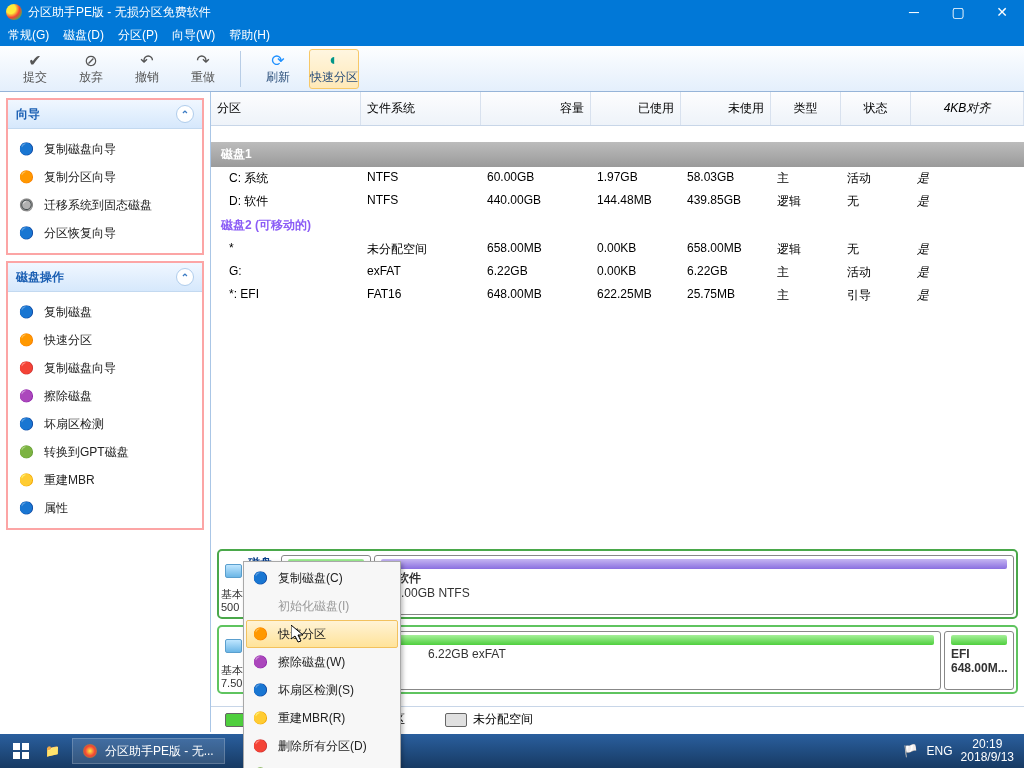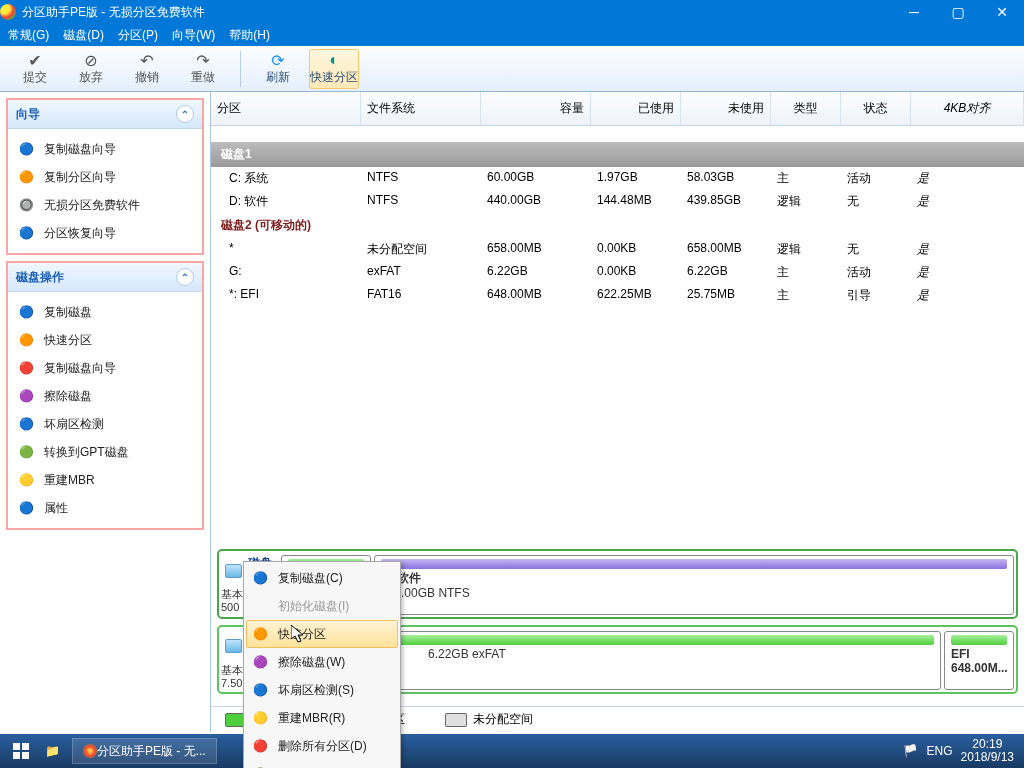--- a/index.html
+++ b/index.html
@@ -1,18 +1,18 @@
 <!DOCTYPE html>
 <html><head>
 <meta charset="utf-8">
 <style>
 * { margin: 0; padding: 0; box-sizing: border-box; font-family: "Microsoft YaHei", Tahoma, sans-serif; font-size: 12px; }
 body { background: #fff; overflow: hidden; width: 1024px; height: 768px; }
 
-.titlebar { background: #0178d7; color: #fff; height: 24px; display: flex; align-items: center; padding-left: 0; justify-content: space-between; }
+.titlebar { background: #0178d7; color: #fff; height: 24px; display: flex; align-items: center; padding-left: 6px; justify-content: space-between; }
 .titlebar .icon { width: 16px; height: 16px; background: radial-gradient(circle at 30% 30%, #ffeb3b 30%, #f44336 55%, #4caf50 80%); border-radius: 50%; margin-right: 6px; flex-shrink:0;}
 .titlebar .title { flex: 1; }
 .titlebar .winbtn { width: 44px; height: 24px; display:flex; align-items:center; justify-content:center; color:#fff; font-size:14px;}
 
 .menubar { background: #0178d7; color: #fff; height: 22px; display: flex; align-items: center; padding-left: 8px; gap: 14px; }
 
 .toolbar { background: linear-gradient(#fdfeff,#e4effc); border-bottom: 1px solid #96b4d8; height: 46px; display: flex; align-items: center; padding: 0 10px; gap: 6px;}
 .tbtn { display:flex; flex-direction:column; align-items:center; justify-content:center; width:50px; height:40px; color:#555; border:1px solid transparent; border-radius:3px;}
 .tbtn.enabled{color:#2a4e7a;}
 .tbtn.highlight{border:1px solid #f7c868; background:linear-gradient(#fff6e0,#ffe9b8);}
@@ -58,21 +58,21 @@
 .ctxmenu .cicon{width:18px;height:18px;flex-shrink:0;display:flex;align-items:center;justify-content:center;}
 .cursor{position:absolute;left:80px;top:82px;z-index:60;pointer-events:none;}
 
 .legend{border-top:1px solid #c8d6e8;padding:6px 14px;display:flex;gap:40px;align-items:center;height:26px;}
 .legend .lg{display:flex;align-items:center;gap:6px;}
 .legend .sw{width:22px;height:14px;border:1px solid #666;border-radius:2px;}
 
 .taskbar{position:absolute;bottom:0;left:0;right:0;height:34px;background:linear-gradient(180deg,#2a5f9e,#173a63);display:flex;align-items:center;color:#fff;padding:0 4px;}
 .taskbar .start{width:34px;height:28px;display:flex;align-items:center;justify-content:center;}
 .taskbar .tbicon{width:30px;height:28px;display:flex;align-items:center;justify-content:center;}
-.taskbar .taskbtn{background:rgba(255,255,255,0.12);border:1px solid rgba(255,255,255,0.2);padding:3px 10px;display:flex;align-items:center;gap:0;margin-left:4px;height:26px;}
+.taskbar .taskbtn{background:rgba(255,255,255,0.12);border:1px solid rgba(255,255,255,0.2);padding:3px 10px;display:flex;align-items:center;gap:8px;margin-left:4px;height:26px;}
 .taskbar .tray{margin-left:auto;display:flex;align-items:center;gap:8px;font-size:11px;}
 .taskbar .clock{text-align:center;line-height:1.1;padding-right:6px;}
 
 svg{display:block;}
 </style>
 </head>
 <body>
 
 <div class="titlebar">
   <div class="icon"></div>
@@ -129,21 +129,21 @@
         <div class="pitem">
             <span class="picon">🔵</span>
             <span>复制磁盘向导</span>
           </div>
         <div class="pitem">
             <span class="picon">🟠</span>
             <span>复制分区向导</span>
           </div>
         <div class="pitem">
             <span class="picon">🔘</span>
-            <span>无损分区免费软件</span>
+            <span>迁移系统到固态磁盘</span>
           </div>
         <div class="pitem">
             <span class="picon">🔵</span>
             <span>分区恢复向导</span>
           </div>
       </div>
     </div>
     <div class="panel">
       <div class="panelhead">
         <span>磁盘操作</span>
@@ -214,21 +214,21 @@
             <div class="col-part">D: 软件</div>
             <div class="col-fs">NTFS</div>
             <div class="col-cap">440.00GB</div>
             <div class="col-used">144.48MB</div>
             <div class="col-free">439.85GB</div>
             <div class="col-type">逻辑</div>
             <div class="col-stat">无</div>
             <div class="col-4k">是</div>
           </div>
         </div>
-      <div class="diskhdr" style="background:none;color:#7f1d1d;">磁盘2 (可移动的)</div>
+      <div class="diskhdr" style="background:none;color:#8b5cf6;">磁盘2 (可移动的)</div>
       <div id="d2rows">
           <div class="row">
             <div class="col-part">*</div>
             <div class="col-fs">未分配空间</div>
             <div class="col-cap">658.00MB</div>
             <div class="col-used">0.00KB</div>
             <div class="col-free">658.00MB</div>
             <div class="col-type">逻辑</div>
             <div class="col-stat">无</div>
             <div class="col-4k">是</div>

